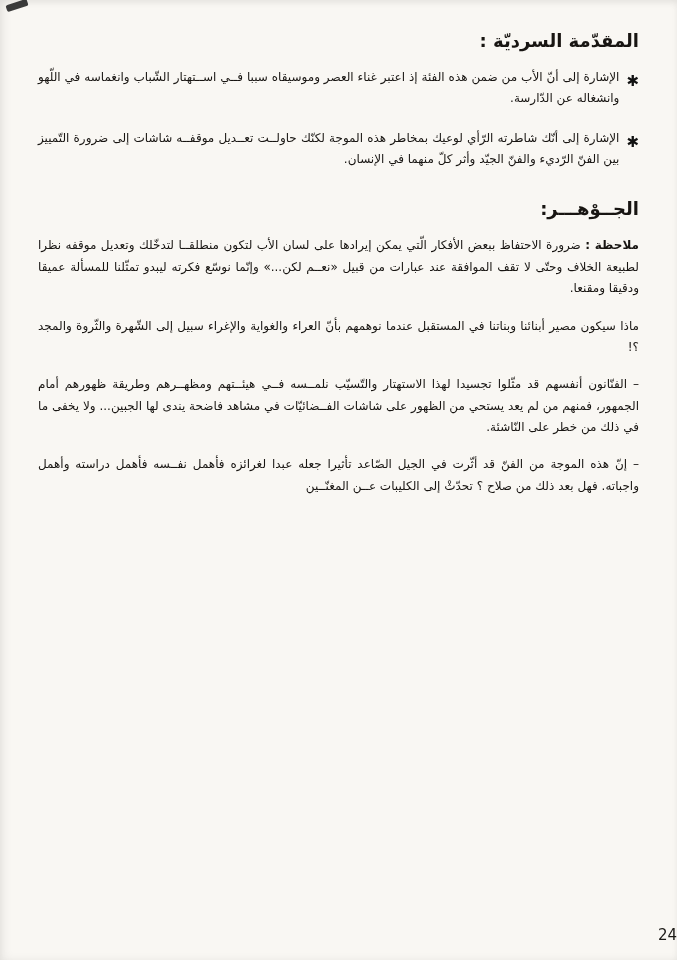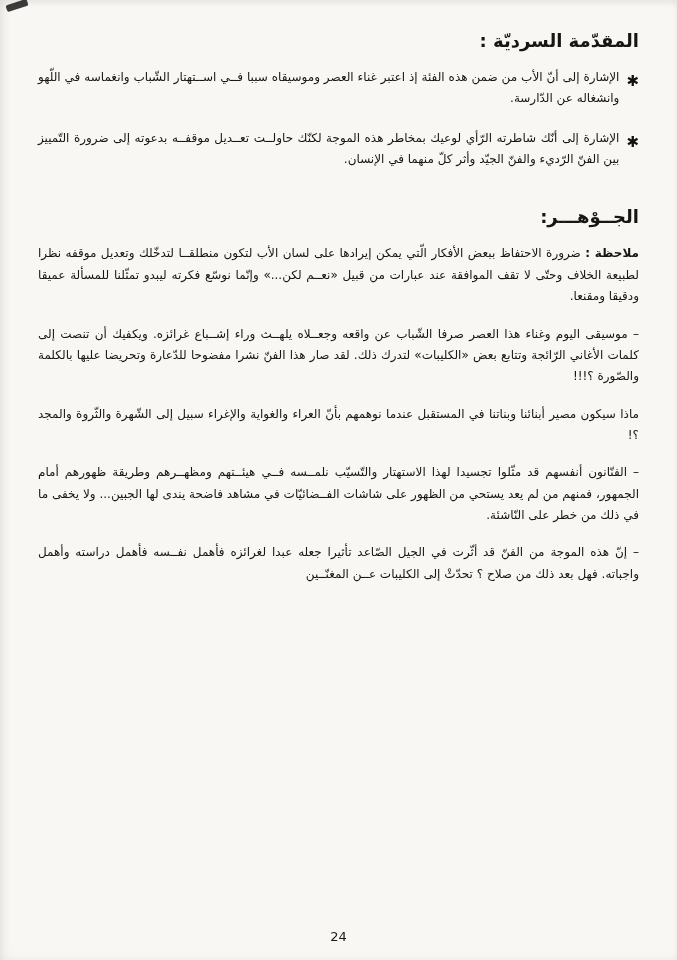--- a/index.html
+++ b/index.html
@@ -32,21 +32,21 @@
     border-radius: 2px;
     opacity: 0.85;
   }
   .heading {
     font-weight: bold;
     font-size: 18px;
     margin: 0 0 16px 0;
     text-align: right;
   }
   .heading.core {
-    margin-top: 36px;
+    margin-top: 28px;
   }
   .heading.father {
     margin-top: 26px;
     font-size: 17px;
   }
   .bullet {
     display: flex;
     align-items: flex-start;
     margin: 0 0 18px 0;
   }
@@ -71,50 +71,49 @@
     font-weight: bold;
   }
   .note {
     margin-bottom: 4px;
   }
   .page-number {
     position: absolute;
     bottom: 16px;
     left: 0;
     right: 0;
-    text-align: center;
-    font-size: 13px;
+    text-align: right;
+    font-size: 15px;
     direction: ltr;
     color: #1c1a17;
   }
 </style>
 </head>
 <body>
 
 <div class="page">
 
   <div class="scan-smudge"></div>
 
   <h2 class="heading">المقدّمة السرديّة :</h2>
 
   <div class="bullet">
     <span class="star">✱</span>
     <p class="btext">الإشارة إلى أنّ الأب من ضمن هذه الفئة إذ اعتبر غناء العصر وموسيقاه سببا فــي اســتهتار الشّباب وانغماسه في اللّهو وانشغاله عن الدّارسة.</p>
   </div>
 
   <div class="bullet">
     <span class="star">✱</span>
-    <p class="btext">الإشارة إلى أنّك شاطرته الرّأي لوعيك بمخاطر هذه الموجة لكنّك حاولــت تعــديل موقفــه بدعوته إلى ضرورة التّمييز بين الفنّ الرّديء والفنّ الجيّد وأثر كلّ منهما في الإنسان.</p>
+    <p class="btext">الإشارة إلى أنّك شاطرته الرّأي لوعيك بمخاطر هذه الموجة لكنّك حاولــت تعــديل موقفــه شاشات إلى ضرورة التّمييز بين الفنّ الرّديء والفنّ الجيّد وأثر كلّ منهما في الإنسان.</p>
   </div>
 
   <h2 class="heading core">الجــوْهـــر:</h2>
 
   <p class="para note"><span class="note-label">ملاحظة :</span> <span>ضرورة الاحتفاظ ببعض الأفكار الّتي يمكن إيرادها على لسان الأب لتكون منطلقــا لتدخّلك وتعديل موقفه نظرا لطبيعة الخلاف وحتّى لا تقف الموافقة عند عبارات من قبيل «نعــم لكن...» وإنّما نوسّع فكرته ليبدو تمثّلنا للمسألة عميقا ودقيقا ومقنعا.</span></p>
 
 
-  <p class="para">– موسيقى اليوم وغناء هذا العصر صرفا الشّباب عن واقعه وجعــلاه يلهــث وراء إشــباع غرائزه. ويكفيك أن تنصت إلى كلمات الأغاني الرّائجة وتتابع بعض «الكليبات» لتدرك ذلك. لقد صار هذا الفنّ نشرا مفضوحا للدّعارة وتحريضا عليها بالكلمة والصّورة ؟!!!</p>
   <p class="para">ماذا سيكون مصير أبنائنا وبناتنا في المستقبل عندما نوهمهم بأنّ العراء والغواية والإغراء سبيل إلى الشّهرة والثّروة والمجد ؟!</p>
   <p class="para">– الفنّانون أنفسهم قد مثّلوا تجسيدا لهذا الاستهتار والتّسيّب نلمــسه فــي هيئــتهم ومظهــرهم وطريقة ظهورهم أمام الجمهور، فمنهم من لم يعد يستحي من الظهور على شاشات الفــضائيّات في مشاهد فاضحة يندى لها الجبين... ولا يخفى ما في ذلك من خطر على النّاشئة.</p>
   <p class="para">– إنّ هذه الموجة من الفنّ قد أثّرت في الجيل الصّاعد تأثيرا جعله عبدا لغرائزه فأهمل نفــسه فأهمل دراسته وأهمل واجباته. فهل بعد ذلك من صلاح ؟ تحدّثْ إلى الكليبات عــن المغنّــين</p>
 
   <div class="page-number">24</div>
 
 </div>
 
 </body></html>

